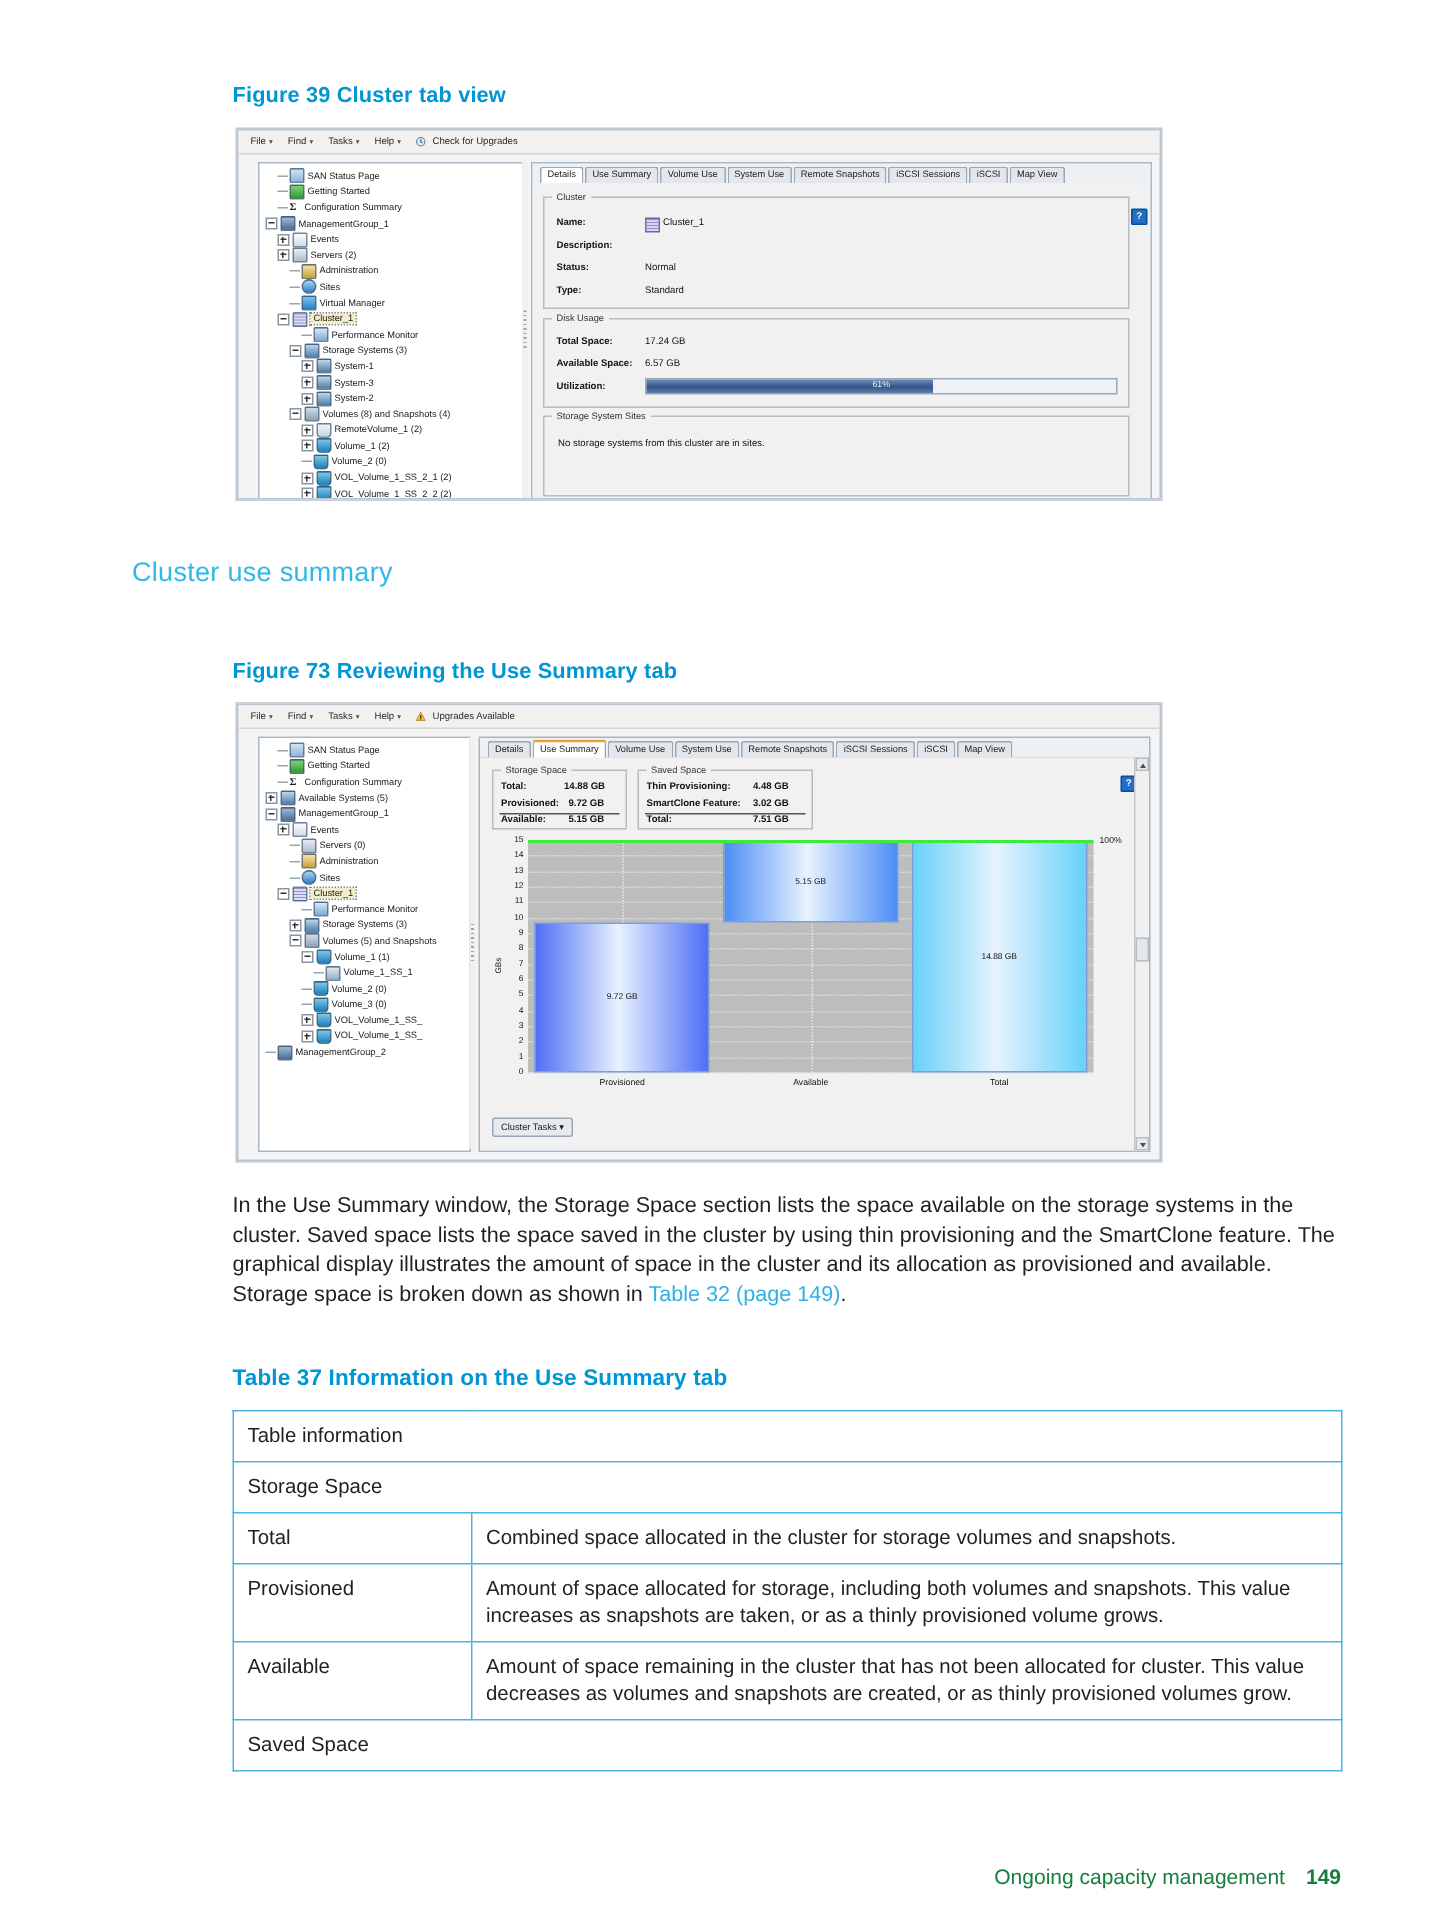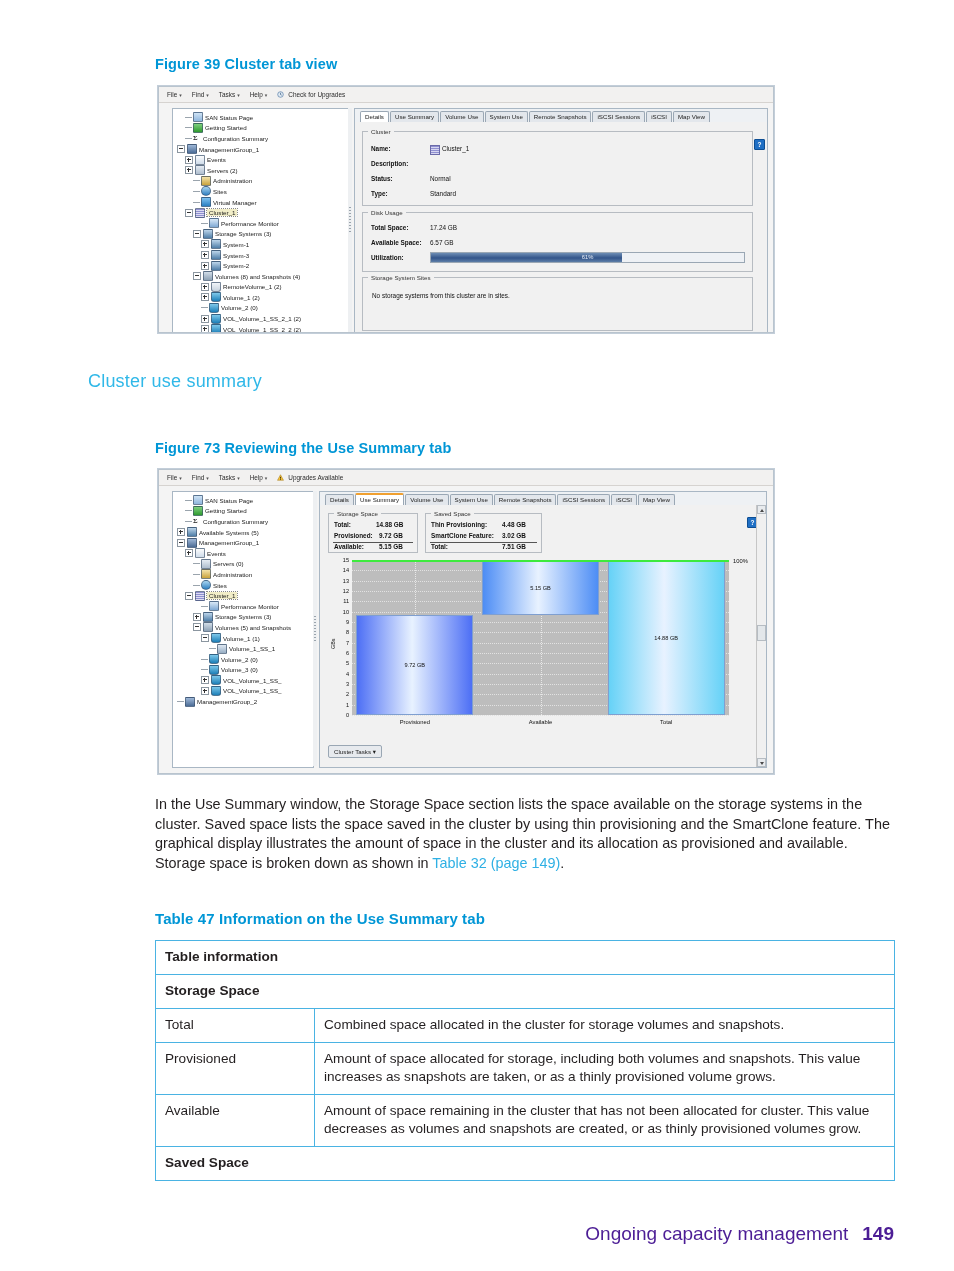--- a/index.html
+++ b/index.html
@@ -190,25 +190,25 @@
     position:absolute;border-collapse:collapse;
     font-size:13.6px;
   }
   .tbl td{
     border:1px solid #4ab3e3;
     padding:7px 9px 8px 9px;
     vertical-align:top;
     line-height:18px;
   }
   .tbl td.c1{width:140px;}
-  .tbl td.b{font-weight:bold;}
+  .tbl td.b{font-weight:normal;}
   .tbl tr.hdr td{font-weight:bold;}
 
   .footer{
-    position:absolute;font-size:19px;color:#4c1d95;
+    position:absolute;font-size:14px;color:#15803d;margin-top:20px;
   }
   .footer .pg{font-weight:bold;margin-left:14px;}
 </style>
 </head>
 <body>
 
 <div class="page">
 
   <div class="fig-title" style="left:155px;top:56px;">Figure 39 Cluster tab view</div>
 
@@ -698,21 +698,21 @@
   </div>
 
   <div class="body-text" style="left:155px;top:795px;width:745px;">
     <span>In the Use Summary window, the Storage Space section lists the space available on the storage</span>
     <span>systems in the cluster. Saved space lists the space saved in the cluster by using thin provisioning</span>
     <span>and the SmartClone feature. The graphical display illustrates the amount of space in the cluster</span>
     <span>and its allocation as provisioned and available. Storage space is broken down as shown in</span>
     <span class="link">Table 32 (page 149)</span><span>.</span>
   </div>
 
-  <div class="fig-title" style="left:155px;top:910px;font-size:15px;">Table 47 Information on the Use Summary tab</div>
+  <div class="fig-title" style="left:155px;top:910px;font-size:15px;">Table 37 Information on the Use Summary tab</div>
 
   <table class="tbl" style="left:155px;top:940px;width:740px;">
     <tbody id="t47body">
         <tr>
           <td colspan="2" class="b">Table information</td>
         </tr>
         <tr>
           <td colspan="2" class="b">Storage Space</td>
         </tr>
         <tr>

